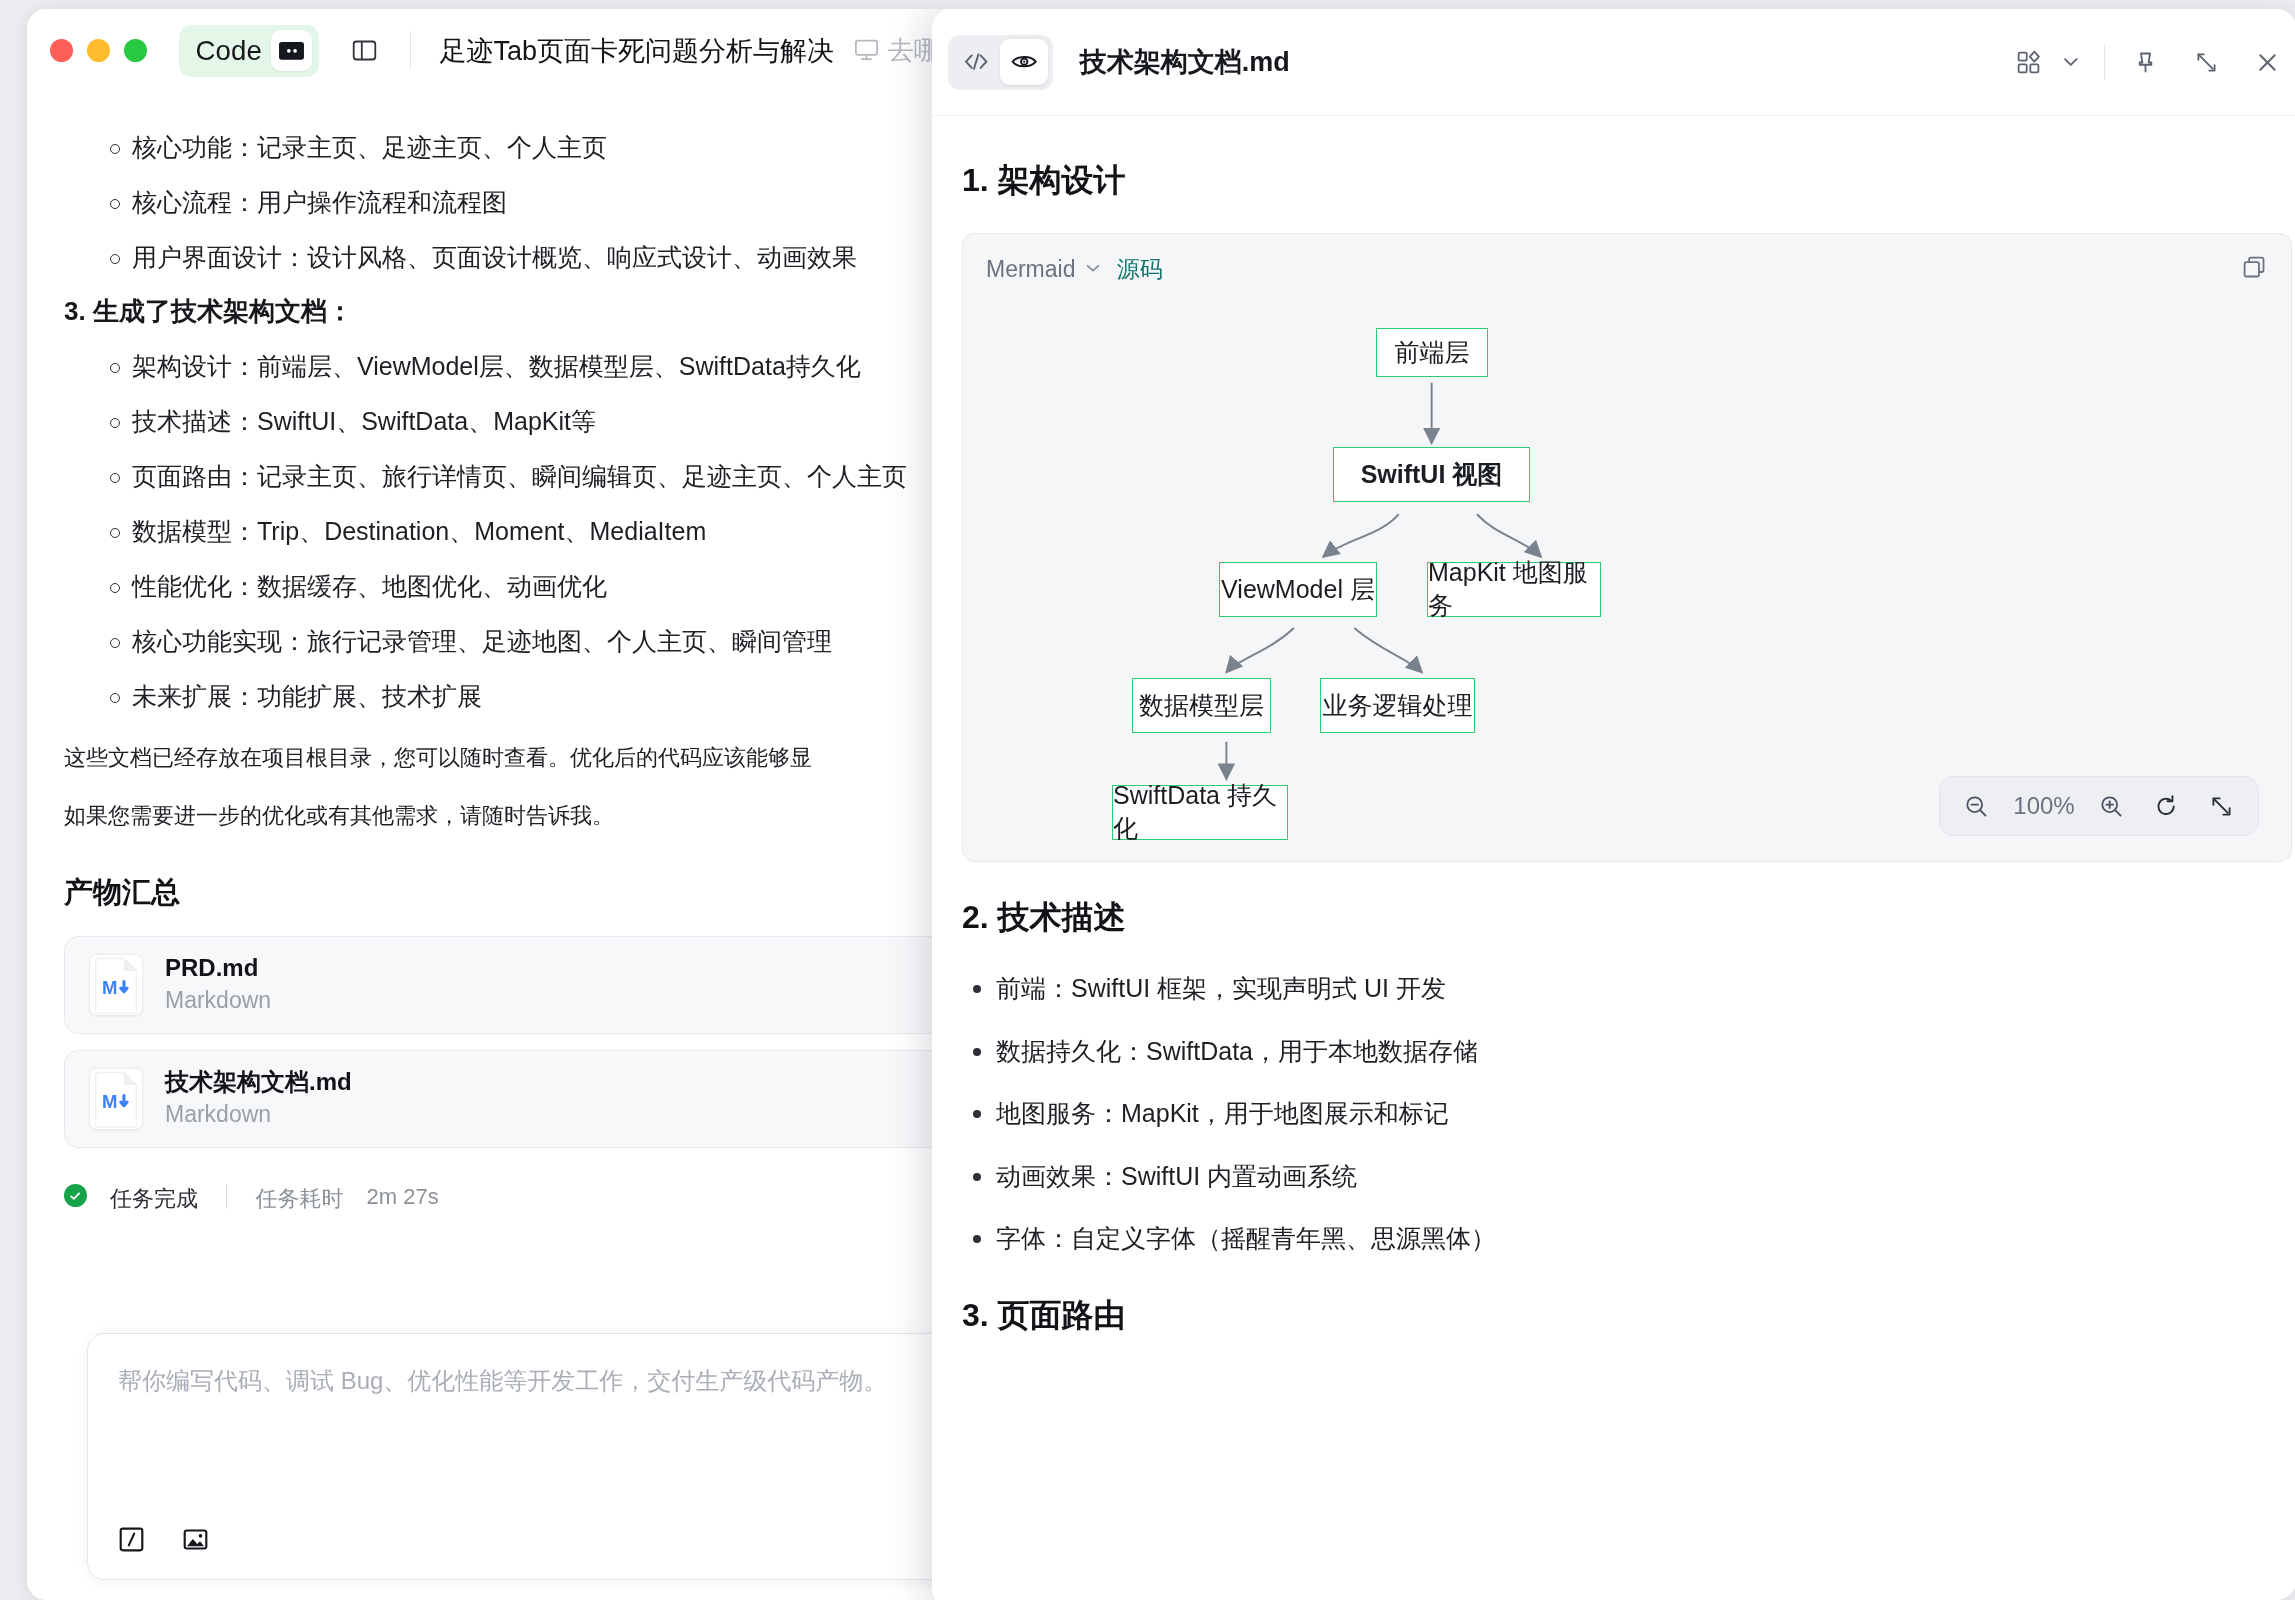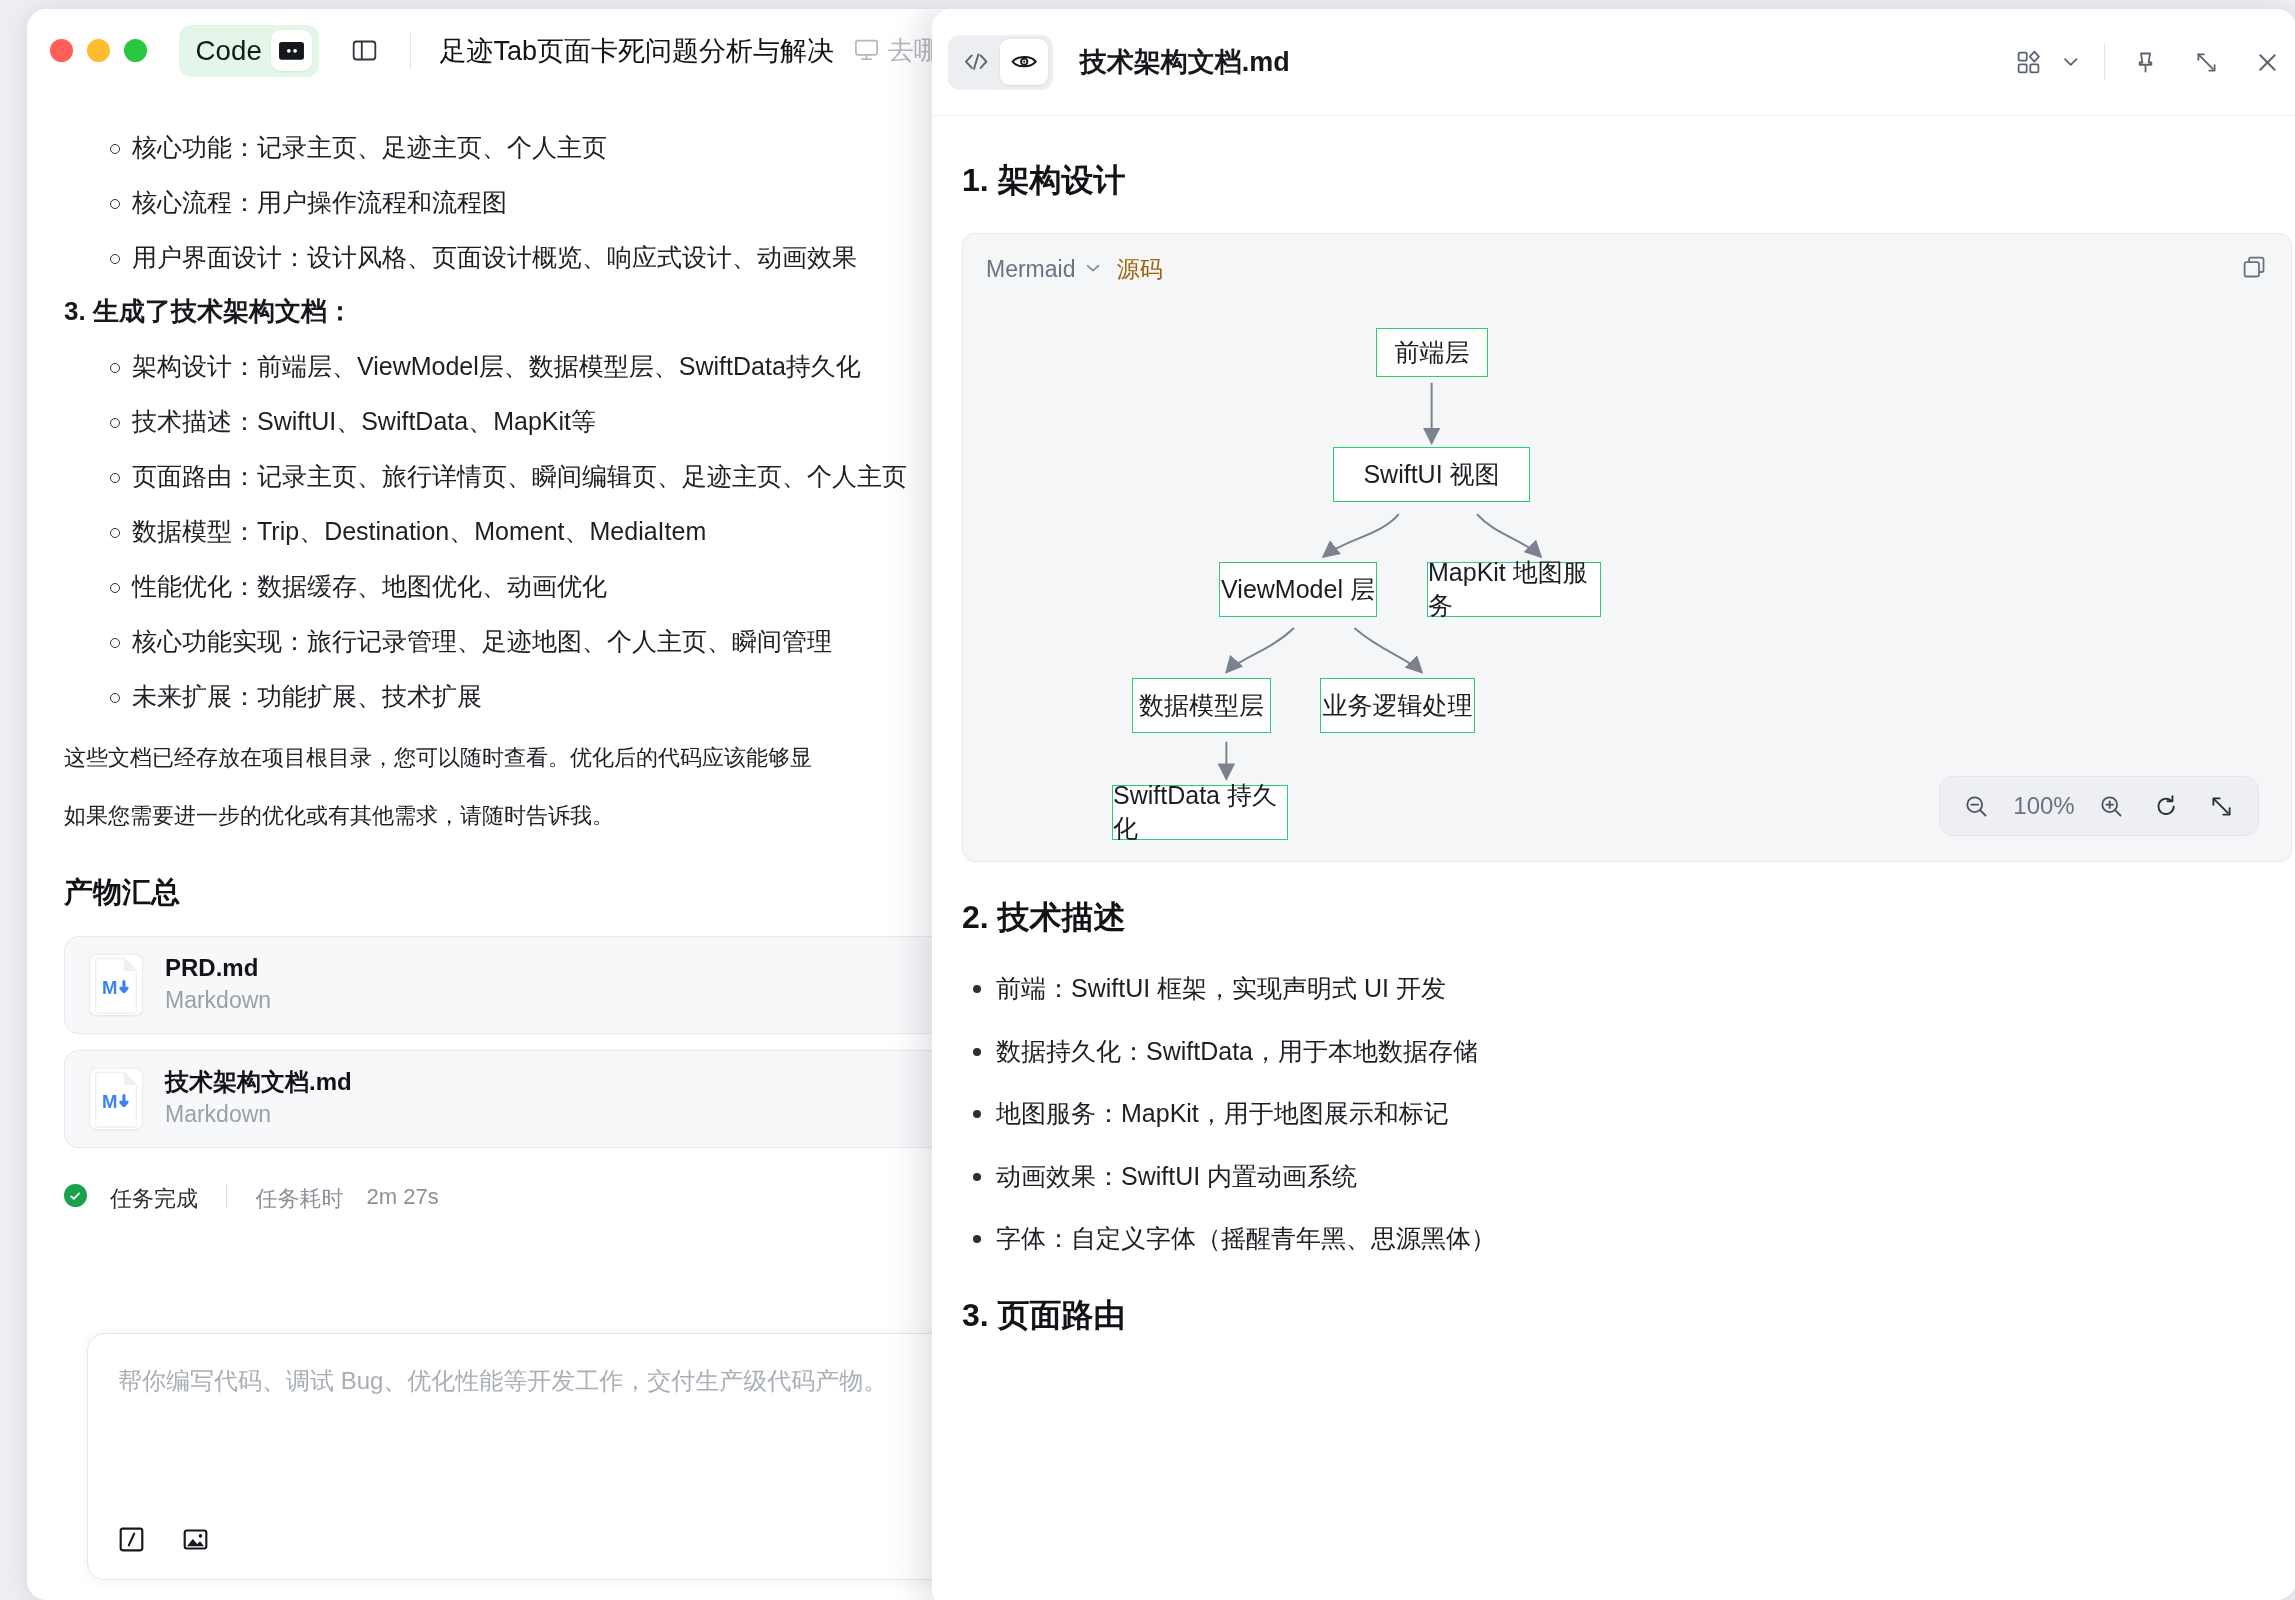--- a/index.html
+++ b/index.html
@@ -152,21 +152,21 @@
   .md-h2.second { margin-top: 34px; }
 
   .mermaid-card {
     border: 0.9px solid #e6e8ec; border-radius: 12.4px;
     background: #f5f6f8; position: relative; overflow: hidden;
     height: 629px;
   }
   .mm-bar { display: flex; align-items: center; padding: 19.6px 23px 0 23px; }
   .mm-bar .mm-label { font-size: 23px; color: #6b7280; }
   .mm-bar .chev { margin: 0 14.2px 0 9px; }
-  .mm-bar .mm-src { font-size: 23px; color: #a16207; }
+  .mm-bar .mm-src { font-size: 23px; color: #0f766e; }
   .mm-bar .copy { margin-left: auto; }
 
   .mm-canvas { position: relative; width: 100%; height: 542px; }
   .mm-canvas svg { position: absolute; left: 0; top: 0; }
 
   .node-box {
     position: absolute;
     border: 1.8px solid #2ecc71; background: #ffffff;
     display:flex; align-items:center; justify-content:center;
     font-size: 25px; color: #1a1d22;
@@ -425,21 +425,21 @@
             <path d="M372,386 C345,412 310,420 296,436" fill="none" stroke="#7a828e" stroke-width="2.2" marker-end="url(#ah)"></path>
 
             <path d="M440,386 C470,412 500,420 516,436" fill="none" stroke="#7a828e" stroke-width="2.2" marker-end="url(#ah)"></path>
 
             <line x1="296" y1="514" x2="296" y2="556" stroke="#7a828e" stroke-width="2.2" marker-end="url(#ah)"></line>
           </svg>
 
           <div class="node-box" style="left:413px; top:43px; width:112px; height:49px;">
             <span>前端层</span>
           </div>
-          <div class="node-box" style="left:370px; top:162px; width:197px; height:55px;">
+          <div class="node-box" style="left:370px; top:162px; width:197px; height:55px;font-weight:bold;">
             <span>SwiftUI 视图</span>
           </div>
           <div class="node-box" style="left:256px; top:277px; width:158px; height:55px;">
             <span>ViewModel 层</span>
           </div>
           <div class="node-box" style="left:464px; top:277px; width:174px; height:55px;">
             <span>MapKit 地图服务</span>
           </div>
           <div class="node-box" style="left:169px; top:393px; width:139px; height:55px;">
             <span>数据模型层</span>

